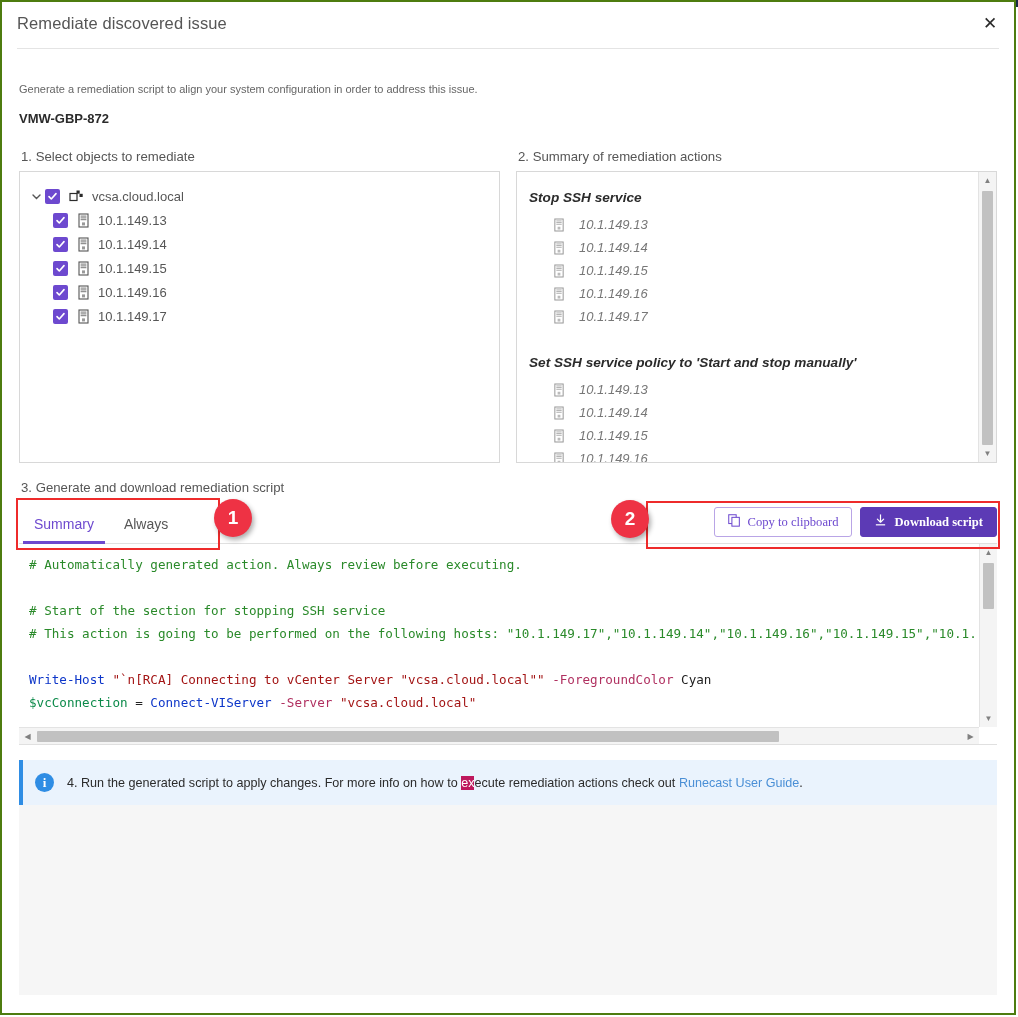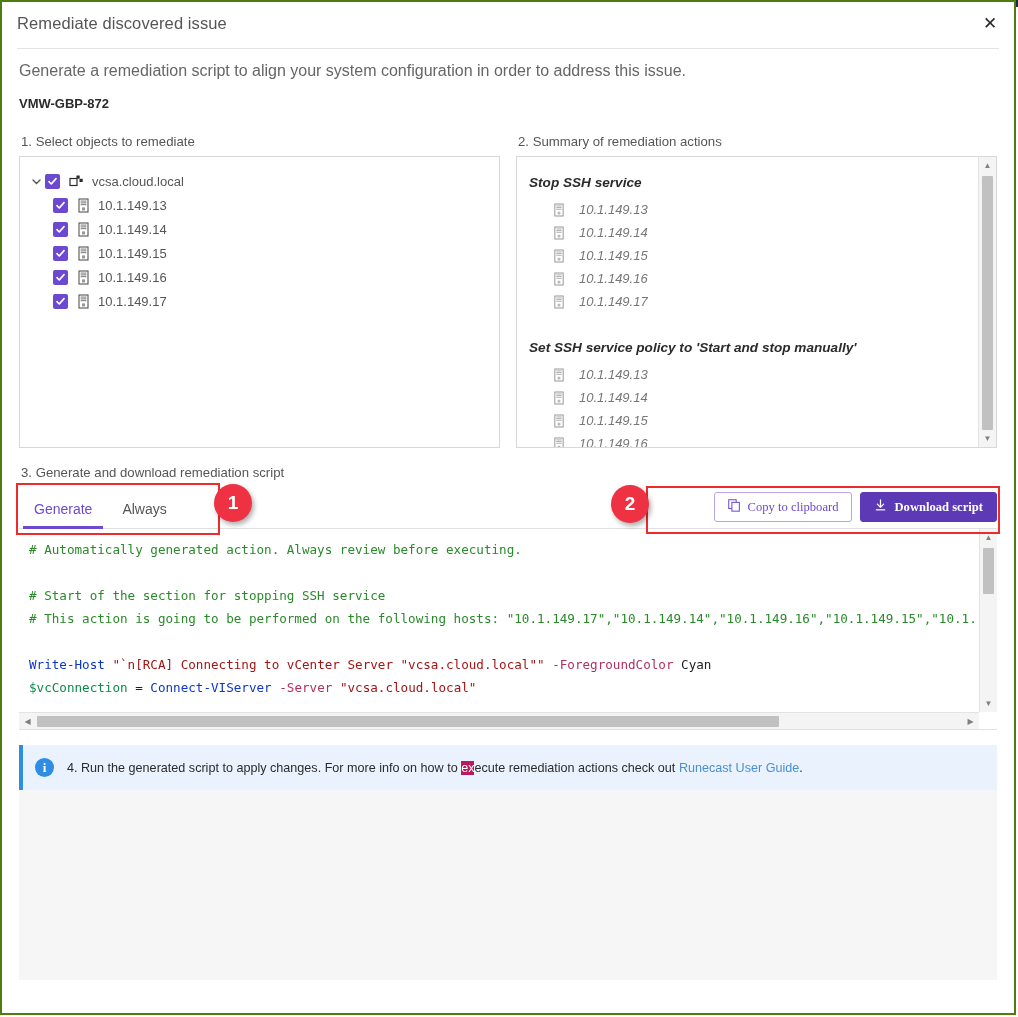--- a/index.html
+++ b/index.html
@@ -59,22 +59,22 @@
     cursor: pointer;
     background: none; border: none;
     font-family: "Liberation Sans", sans-serif;
   }
 
   .modal-body {
     padding: 0 17px;
   }
 
   .intro-text {
-    margin-top: 13px;
-    font-size: 16px;
+    margin-top: 34px;
+    font-size: 11px;
     color: #666;
   }
   .issue-code {
     margin-top: 16px;
     font-size: 13px;
     font-weight: bold;
     color: #2b2b2b;
   }
 
   
@@ -617,21 +617,21 @@
           </div>
         </div>
       </div>
 
     </div>
 
     <div class="step3-label">3.  Generate and download remediation script</div>
 
     <div class="tabs-row">
       <div class="tabs">
-        <button class="tab active">Generate</button>
+        <button class="tab active">Summary</button>
         <button class="tab">Always</button>
       </div>
 
       <div class="actions">
         <button class="btn btn-outline">
           <span>
             <svg width="13" height="13" viewBox="0 0 14 14">
               <rect x="0.8" y="0.8" width="8" height="9.5" fill="none" stroke="#6d49cf" stroke-width="1.1"></rect>
               <rect x="4.2" y="3.6" width="8" height="9.5" fill="#fff" stroke="#6d49cf" stroke-width="1.1"></rect>
             </svg>

